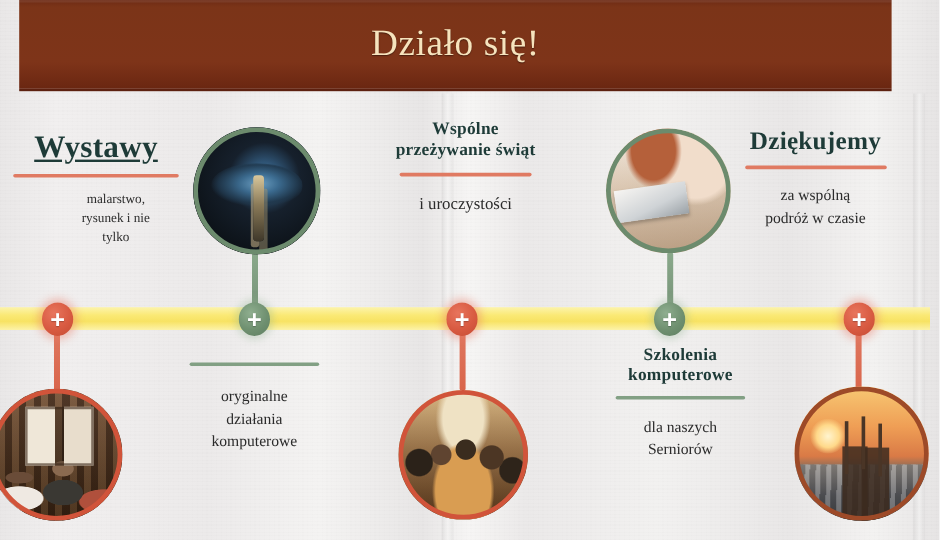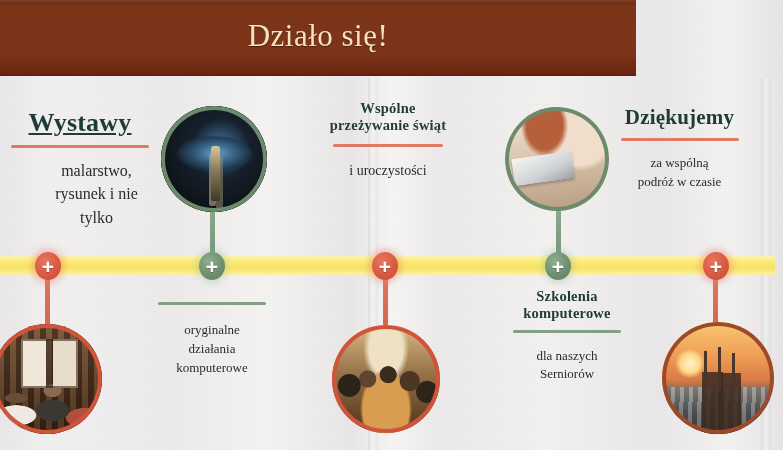--- a/index.html
+++ b/index.html
@@ -49,22 +49,22 @@
     top: 78px;
     bottom: 0;
     width: 10px;
     background: linear-gradient(90deg, rgba(0,0,0,.10), rgba(255,255,255,.55), rgba(0,0,0,.07));
     opacity: .55;
   }
 
   
   .header {
     position: absolute;
-    left: 0; top: 0;
-    width: 636px;
+    left: 16px; top: 0;
+    width: 727px;
     height: 74px;
     background: linear-gradient(180deg, #6d2a14 0%, #7b3418 8%, #7e3419 70%, #6a2611 100%);
     border-bottom: 2px solid #5d2110;
     box-shadow: inset 0 2px 0 rgba(255,255,255,.08);
   }
   .header-title {
     position: absolute;
     left: 0; right: 0;
     top: 18px;
     text-align: center;
@@ -333,21 +333,21 @@
   <div class="photo ring-brown" style="left:662px; top:322px; width:112px; height:112px;">
     <div class="art art-ship">
         <div class="sea"></div>
       </div>
     <div class="ring"></div>
   </div>
 
   <div class="block" style="left:0px; top:108px; width:160px;">
     <h2 style="font-size:26px;text-decoration:underline;">Wystawy</h2>
     <div class="rule red" style="width:138px;"></div>
-    <p style="font-size:16px;margin-left:33px;">
+    <p style="font-size:11px;margin-left:33px;">
       <span>malarstwo,</span><br>
       <span>rysunek i nie</span><br>
       <span>tylko</span>
     </p>
   </div>
 
   <div class="block" style="left:112px; top:288px; width:200px;">
     <div class="rule green" style="width:108px; margin-top:14px;"></div>
     <p style="font-size:13px; margin-top:16px;">
       <span>oryginalne</span><br>

